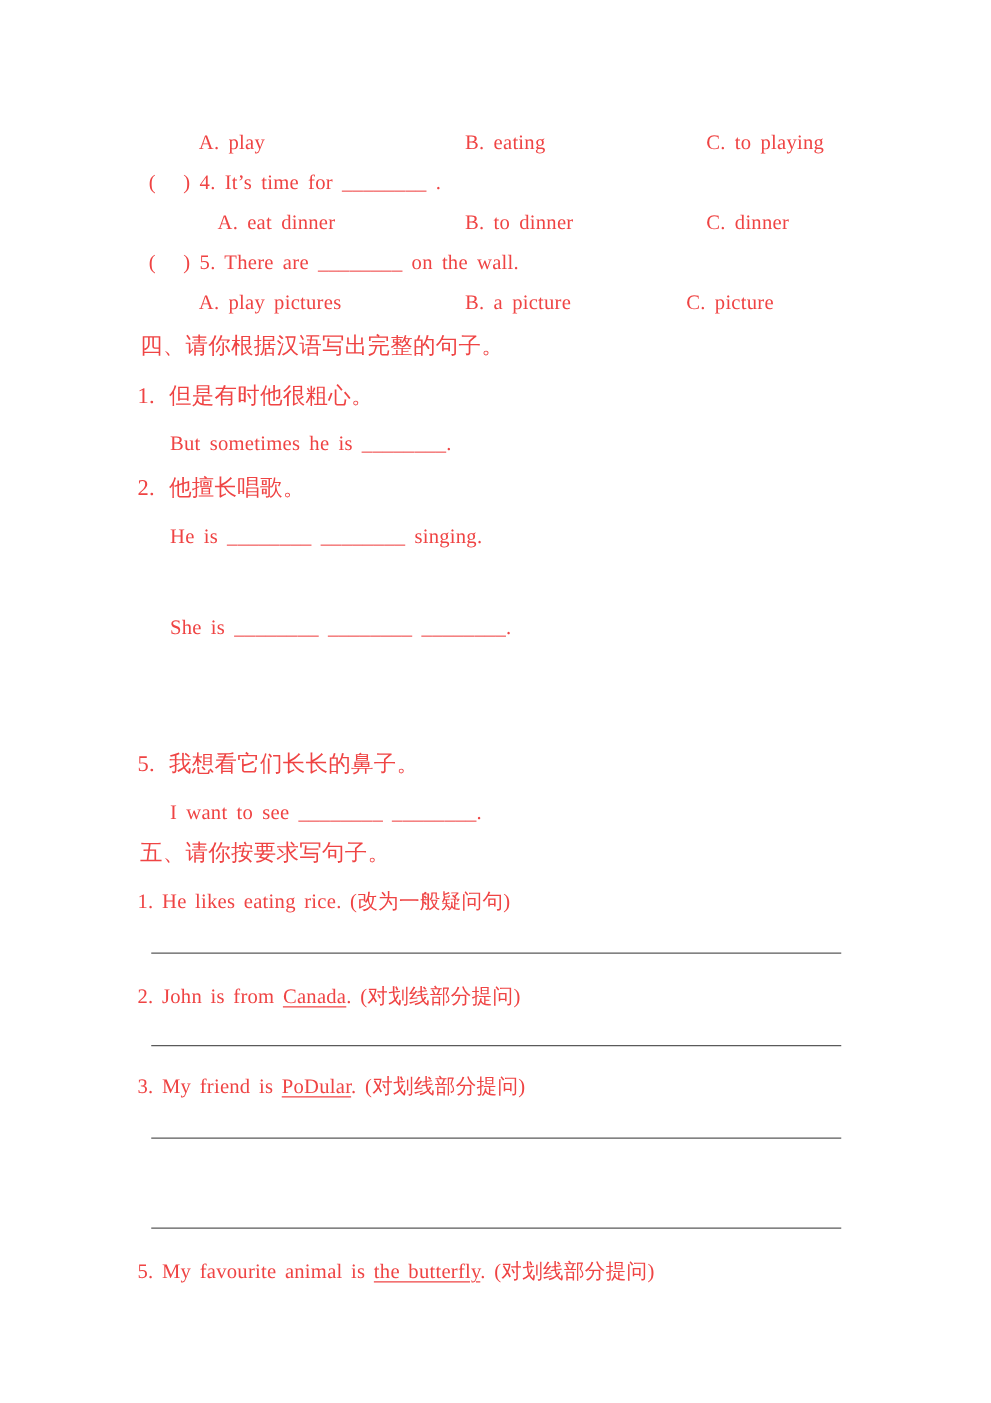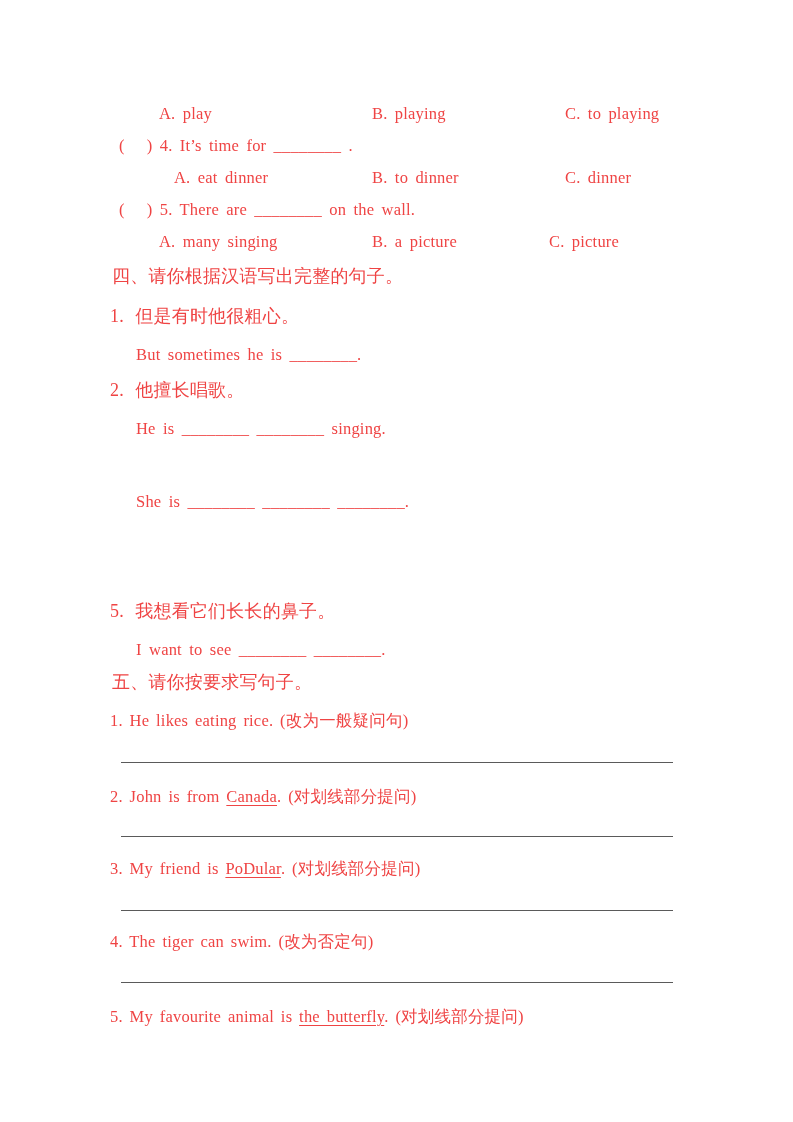--- a/index.html
+++ b/index.html
@@ -46,32 +46,32 @@
     height: 0;
     border-top: 1.6px solid #5a5a5a;
   }
 </style>
 </head>
 <body>
 
 <div class="page">
 
   <div class="line opt" style="top:103px; left:159px;">A. play</div>
-  <div class="line opt" style="top:103px; left:372px;">B. playing</div>
+  <div class="line opt" style="top:103px; left:372px;">B. eating</div>
   <div class="line opt" style="top:103px; left:565px;">C. to playing</div>
 
   <div class="line q" style="top:135px; left:119px;">(   ) 4. It’s time for ________ .</div>
 
   <div class="line opt" style="top:167px; left:174px;">A. eat dinner</div>
   <div class="line opt" style="top:167px; left:372px;">B. to dinner</div>
   <div class="line opt" style="top:167px; left:565px;">C. dinner</div>
 
   <div class="line q" style="top:199px; left:119px;">(   ) 5. There are ________ on the wall.</div>
 
-  <div class="line opt" style="top:231px; left:159px;">A. many singing</div>
+  <div class="line opt" style="top:231px; left:159px;">A. play pictures</div>
   <div class="line opt" style="top:231px; left:372px;">B. a picture</div>
   <div class="line opt" style="top:231px; left:549px;">C. picture</div>
 
   <div class="line cn" style="top:265px; left:112px;">四、请你根据汉语写出完整的句子。</div>
 
   <div class="line cn" style="top:305px; left:110px;">1.  但是有时他很粗心。</div>
   <div class="line en" style="top:344px; left:136px;">But sometimes he is ________.</div>
 
   <div class="line cn" style="top:379px; left:110px;">2.  他擅长唱歌。</div>
   <div class="line en" style="top:418px; left:136px;">He is ________ ________ singing.</div>
@@ -86,18 +86,17 @@
 
   <div class="line rw" style="top:710px; left:110px;"><span>1. He likes eating rice. </span><span class="ul-word"></span><span>(改为一般疑问句)</span></div>
   <div class="answer-line" style="top:762px;"></div>
 
   <div class="line rw" style="top:786px; left:110px;"><span>2. John is from </span><span class="ul-word">Canada</span><span>. (对划线部分提问)</span></div>
   <div class="answer-line" style="top:836px;"></div>
 
   <div class="line rw" style="top:858px; left:110px;"><span>3. My friend is </span><span class="ul-word">PoDular</span><span>. (对划线部分提问)</span></div>
   <div class="answer-line" style="top:910px;"></div>
 
-  <div class="line rw" style="top:931px; left:110px;"><span>4. The tiger can swim. </span><span class="ul-word"></span><span>(改为否定句)</span></div>
   <div class="answer-line" style="top:982px;"></div>
 
   <div class="line rw" style="top:1006px; left:110px;"><span>5. My favourite animal is </span><span class="ul-word">the butterfly</span><span>. (对划线部分提问)</span></div>
 
 </div>
 
 </body></html>

